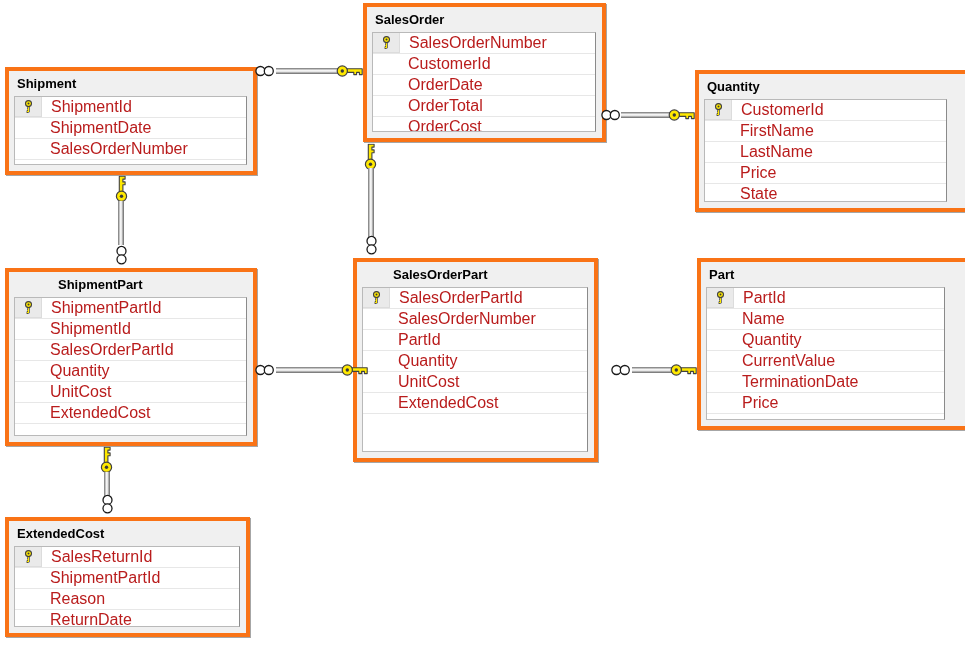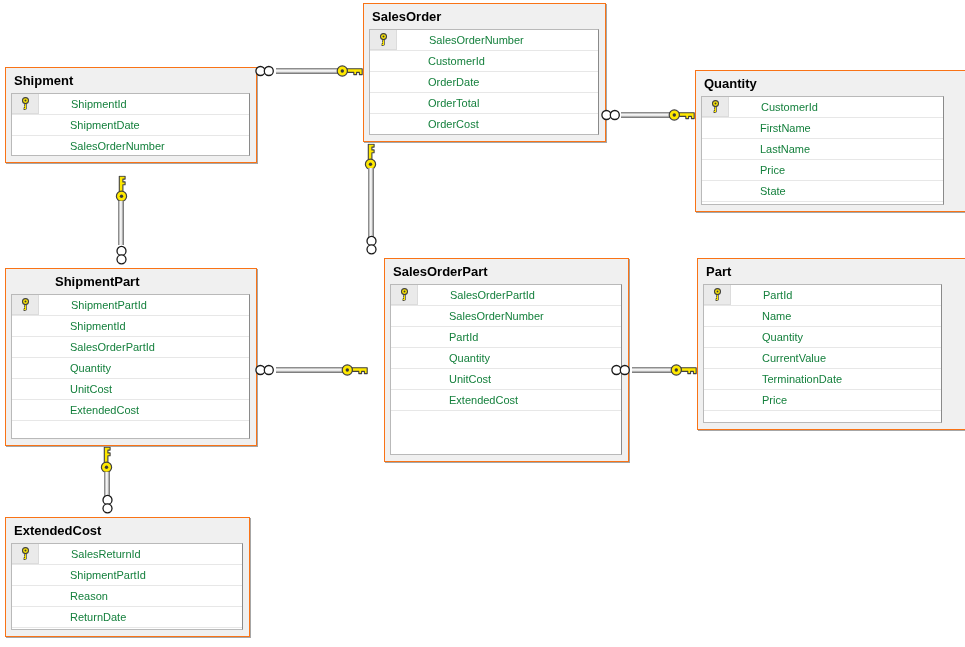--- a/index.html
+++ b/index.html
@@ -7,21 +7,21 @@
     width:965px;height:647px;
     position:relative;
     overflow:hidden;
     background:#ffffff;
     font-family:"Liberation Sans", sans-serif;
   }
   
   .tbl{
     position:absolute;
     background:#f0f0f0;
-    border:1px solid #f97316;
+    border:4px solid #f97316;
     box-shadow:1px 1px 0 #a6a6a6;
     box-sizing:border-box;
   }
   .titlebar{
     height:24px;
     display:flex;align-items:center;
     padding-left:8px;
   }
   .tbl-title{
     font-size:13px;font-weight:bold;color:#000;
@@ -47,24 +47,23 @@
   .icon-cell{
     width:26px;flex:0 0 26px;
     display:flex;align-items:center;justify-content:center;
   }
   .col-row.pk .icon-cell{
     background:#eaeaea;
     border-right:1px solid #dcdcdc;
     border-bottom:1px solid #dcdcdc;
   }
   .col-label{
-    font-size:11px;color:#15803d;
+    font-size:16px;color:#b91c1c;
     display:flex;align-items:center;
     padding-left:9px;
-    margin-left:23px;
   }
   
   .pipe-h{
     position:absolute;height:6px;
     background:linear-gradient(to bottom,#8d8d8d 0,#8d8d8d 1px,#fafafa 2px,#e2e2e2 4px,#7f7f7f 5px,#7f7f7f 6px);
   }
   .pipe-v{
     position:absolute;width:6px;
     background:linear-gradient(to right,#8d8d8d 0,#8d8d8d 1px,#fafafa 2px,#e2e2e2 4px,#7f7f7f 5px,#7f7f7f 6px);
   }
@@ -103,21 +102,21 @@
         <span class="icon-cell"></span>
         <span class="col-label">OrderTotal</span>
       </div>
       <div class="col-row">
         <span class="icon-cell"></span>
         <span class="col-label">OrderCost</span>
       </div>
     </div>
 </div>
 
-<div class="tbl" style="left:5px;top:67px;width:252px;height:96px;">
+<div class="tbl" style="left:5px;top:67px;width:252px;height:108px;">
   <div class="titlebar">
     <span class="tbl-title">Shipment</span>
   </div>
   <div class="rowsPanel">
       <div class="col-row pk">
         <span class="icon-cell">
           <svg width="9" height="13" viewBox="0 0 9 13">
             <path d="M4.5 6 V12.2 M4.5 11.8 H2.6 M4.5 9.8 H3.1" stroke="#404040" stroke-width="2.4" fill="none"></path>
             <path d="M4.5 6 V12 M4.5 11.6 H2.9 M4.5 9.6 H3.3" stroke="#ffe900" stroke-width="1" fill="none"></path>
             <circle cx="4.5" cy="3.6" r="3" fill="#ffe900" stroke="#404040" stroke-width="1.1"></circle>
@@ -204,21 +203,21 @@
         <span class="icon-cell"></span>
         <span class="col-label">UnitCost</span>
       </div>
       <div class="col-row">
         <span class="icon-cell"></span>
         <span class="col-label">ExtendedCost</span>
       </div>
     </div>
 </div>
 
-<div class="tbl" style="left:384px;top:258px;width:245px;height:204px;">
+<div class="tbl" style="left:353px;top:258px;width:245px;height:204px;padding-left:28px;">
   <div class="titlebar">
     <span class="tbl-title">SalesOrderPart</span>
   </div>
   <div class="rowsPanel">
       <div class="col-row pk">
         <span class="icon-cell">
           <svg width="9" height="13" viewBox="0 0 9 13">
             <path d="M4.5 6 V12.2 M4.5 11.8 H2.6 M4.5 9.8 H3.1" stroke="#404040" stroke-width="2.4" fill="none"></path>
             <path d="M4.5 6 V12 M4.5 11.6 H2.9 M4.5 9.6 H3.3" stroke="#ffe900" stroke-width="1" fill="none"></path>
             <circle cx="4.5" cy="3.6" r="3" fill="#ffe900" stroke="#404040" stroke-width="1.1"></circle>

